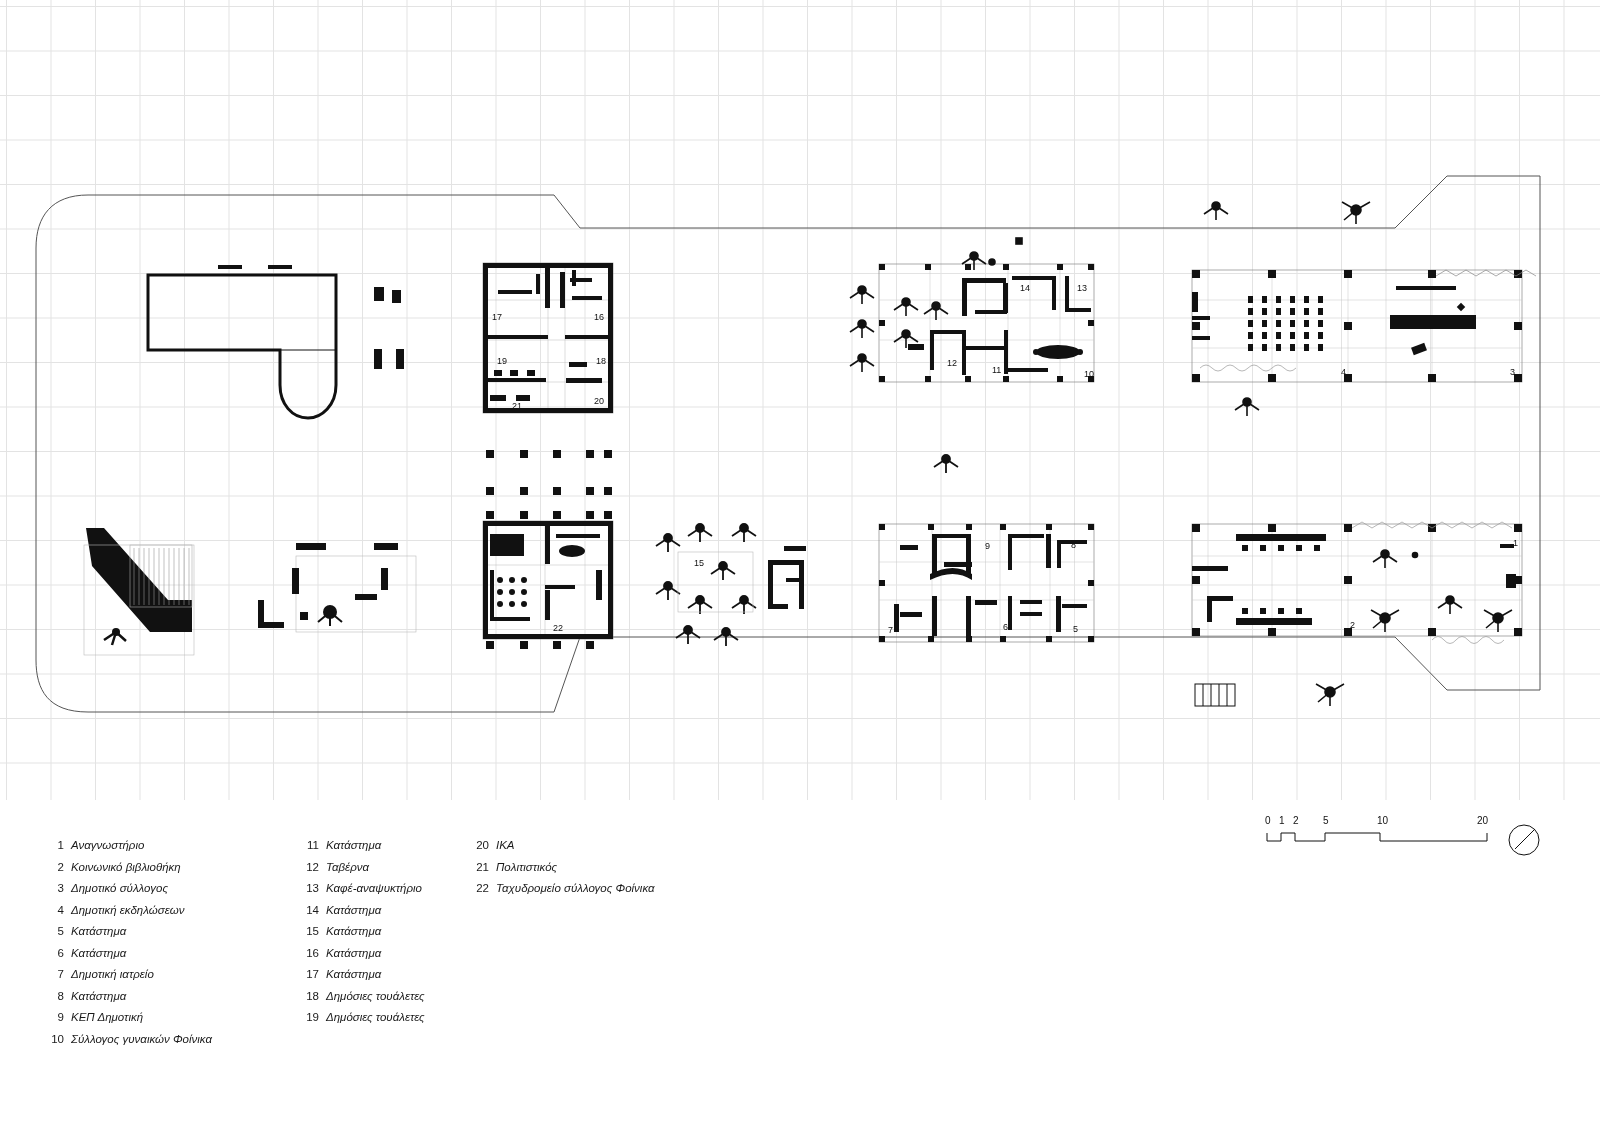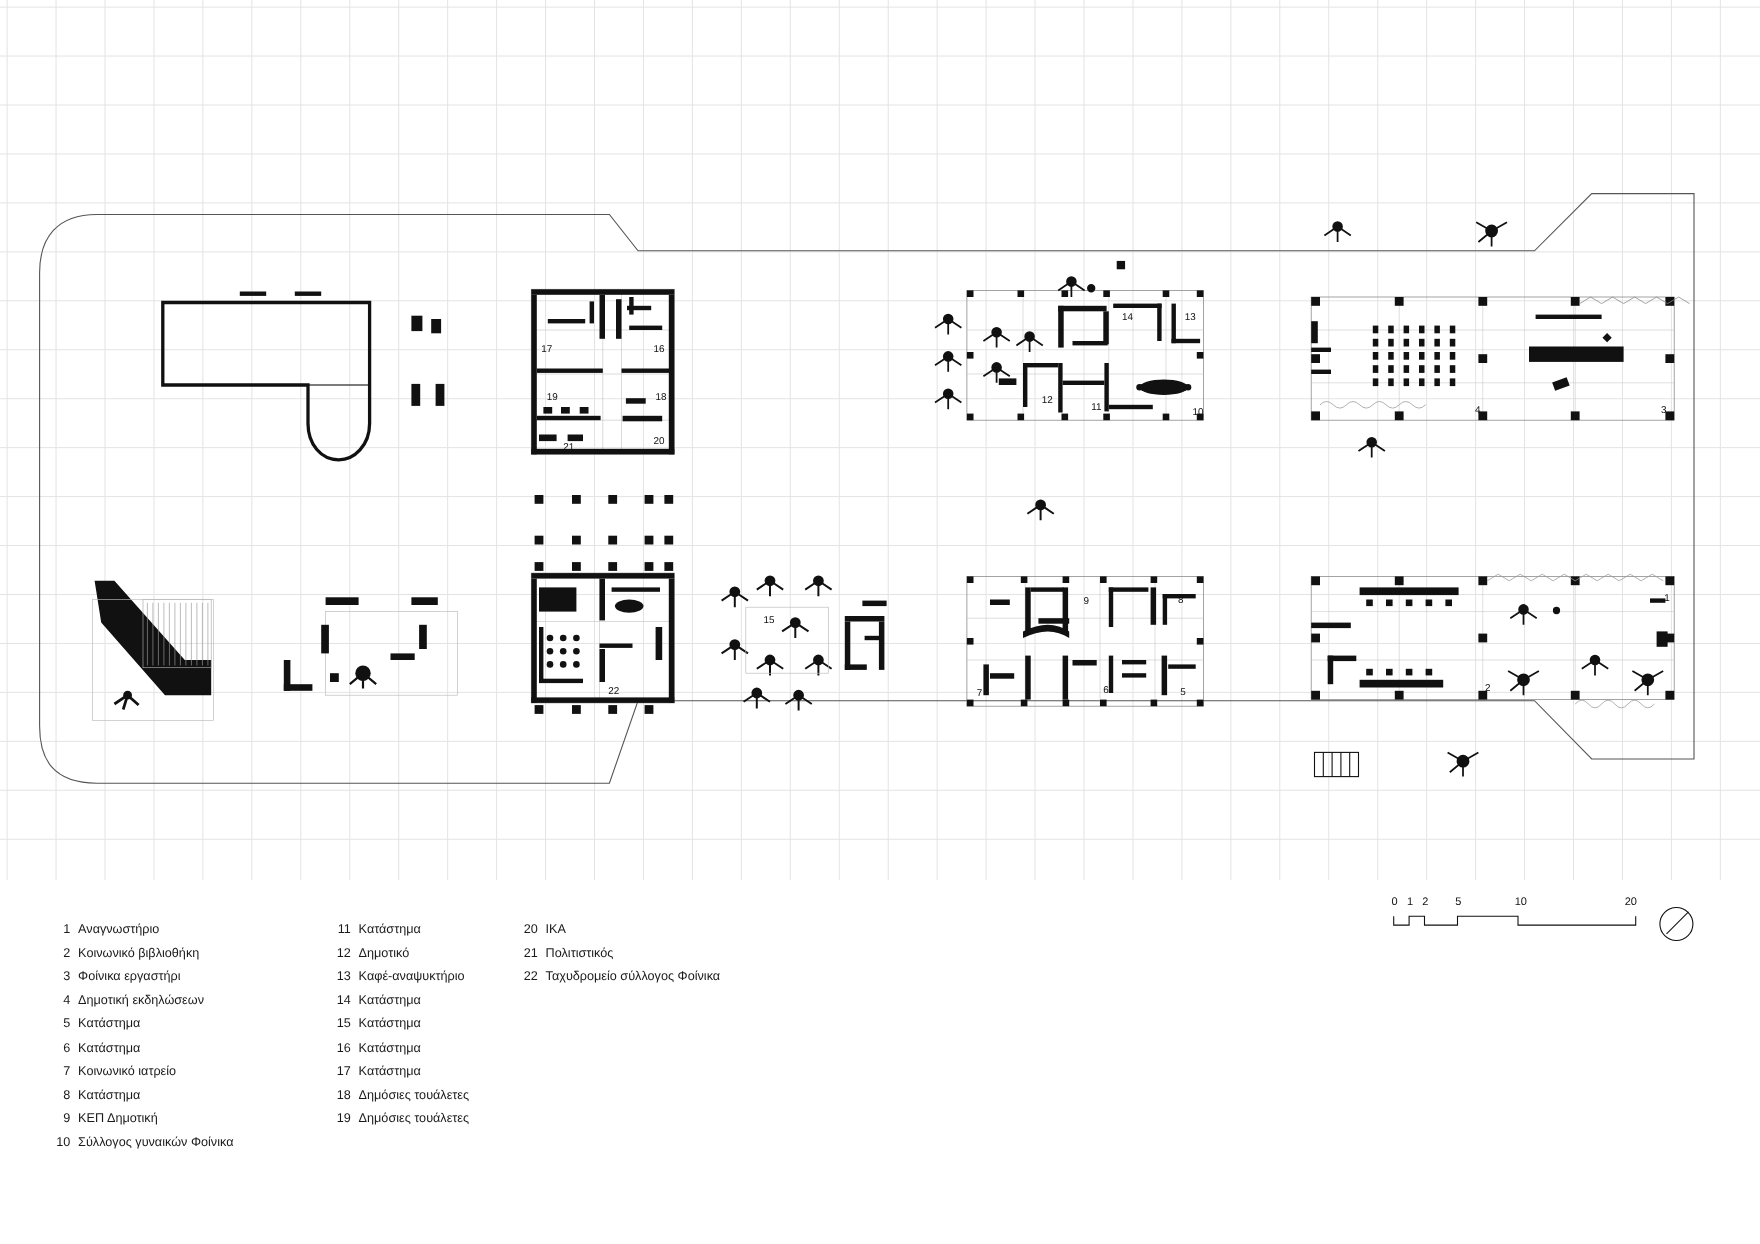--- a/index.html
+++ b/index.html
@@ -67,20 +67,21 @@
   }
   .legend-num {
     display: inline-block;
     width: 20px;
     text-align: right;
     margin-right: 7px;
     font-size: 11.5px;
   }
   .legend-label {
     font-size: 11.5px;
+    font-style: italic;
   }
 
   
   #scalebar {
     position: absolute;
     left: 1265px;
     top: 815px;
     width: 290px;
     height: 40px;
   }
@@ -659,37 +660,37 @@
     <div class="legend-item">
         <span class="legend-num">1</span>
         <span class="legend-label">Αναγνωστήριο</span>
       </div>
     <div class="legend-item">
         <span class="legend-num">2</span>
         <span class="legend-label">Κοινωνικό βιβλιοθήκη</span>
       </div>
     <div class="legend-item">
         <span class="legend-num">3</span>
-        <span class="legend-label">Φοίνικα εργαστήρι</span>
+        <span class="legend-label">Δημοτικό σύλλογος</span>
       </div>
     <div class="legend-item">
         <span class="legend-num">4</span>
         <span class="legend-label">Δημοτική εκδηλώσεων</span>
       </div>
     <div class="legend-item">
         <span class="legend-num">5</span>
         <span class="legend-label">Κατάστημα</span>
       </div>
     <div class="legend-item">
         <span class="legend-num">6</span>
         <span class="legend-label">Κατάστημα</span>
       </div>
     <div class="legend-item">
         <span class="legend-num">7</span>
-        <span class="legend-label">Κοινωνικό ιατρείο</span>
+        <span class="legend-label">Δημοτική ιατρείο</span>
       </div>
     <div class="legend-item">
         <span class="legend-num">8</span>
         <span class="legend-label">Κατάστημα</span>
       </div>
     <div class="legend-item">
         <span class="legend-num">9</span>
         <span class="legend-label">ΚΕΠ Δημοτική</span>
       </div>
     <div class="legend-item">
@@ -698,21 +699,21 @@
       </div>
   </div>
 
   <div class="legend-col c2">
     <div class="legend-item">
         <span class="legend-num">11</span>
         <span class="legend-label">Κατάστημα</span>
       </div>
     <div class="legend-item">
         <span class="legend-num">12</span>
-        <span class="legend-label">Δημοτικό</span>
+        <span class="legend-label">Ταβέρνα</span>
       </div>
     <div class="legend-item">
         <span class="legend-num">13</span>
         <span class="legend-label">Καφέ-αναψυκτήριο</span>
       </div>
     <div class="legend-item">
         <span class="legend-num">14</span>
         <span class="legend-label">Κατάστημα</span>
       </div>
     <div class="legend-item">

